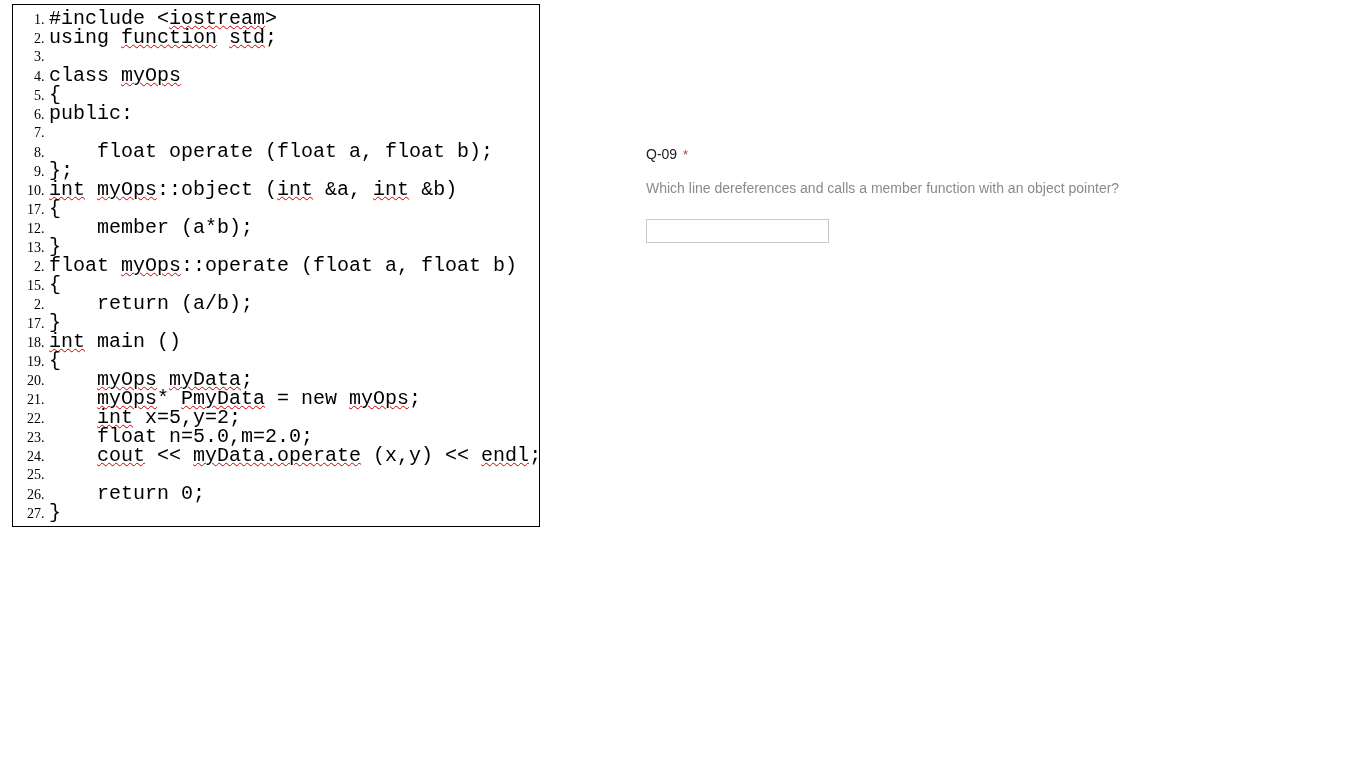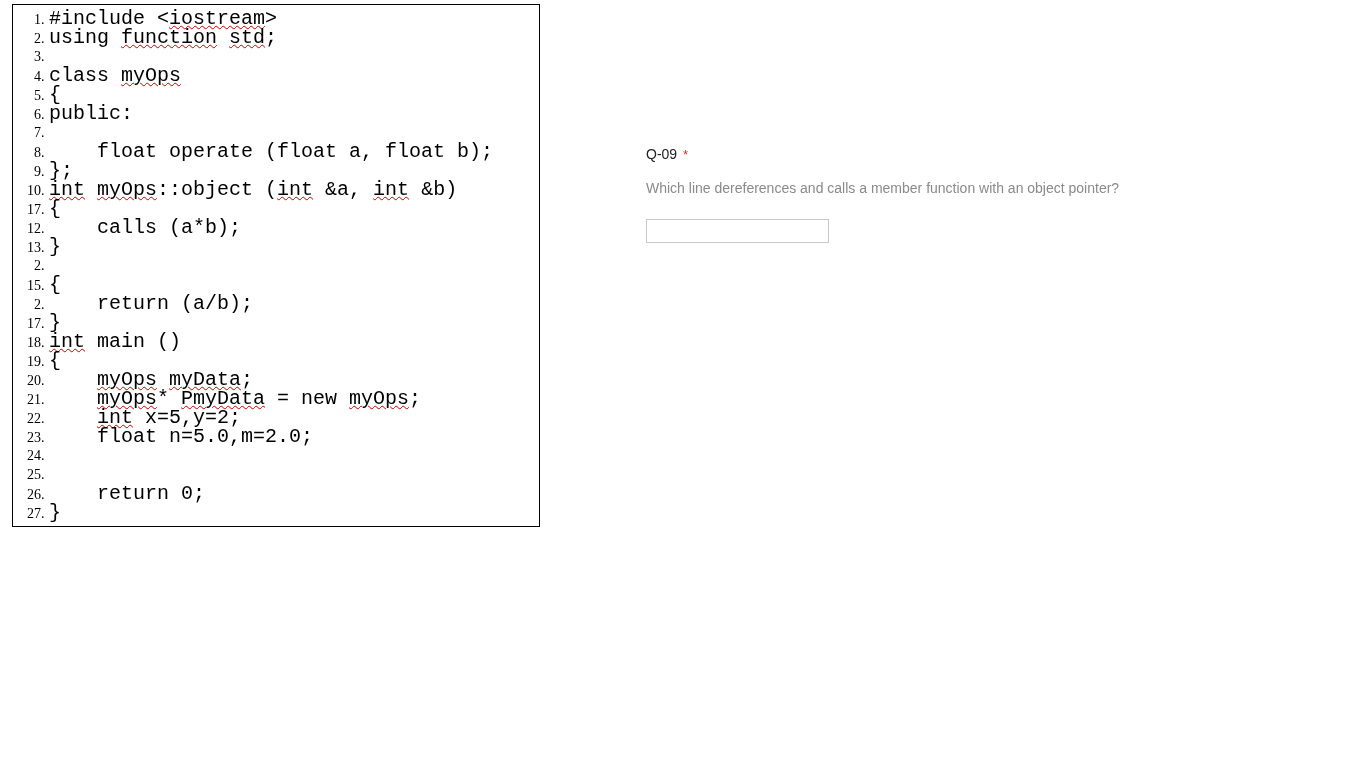--- a/index.html
+++ b/index.html
@@ -105,33 +105,33 @@
       <div class="code-line"><span class="ln">2</span><span class="dot">.</span><span class="code"><span>using </span><span class="sq">function</span><span> </span><span class="sq">std</span><span>;</span></span></div>
       <div class="code-line"><span class="ln">3</span><span class="dot">.</span><span class="code"><span></span></span></div>
       <div class="code-line"><span class="ln">4</span><span class="dot">.</span><span class="code"><span>class </span><span class="sq">myOps</span></span></div>
       <div class="code-line"><span class="ln">5</span><span class="dot">.</span><span class="code"><span>{</span></span></div>
       <div class="code-line"><span class="ln">6</span><span class="dot">.</span><span class="code"><span>public:</span></span></div>
       <div class="code-line"><span class="ln">7</span><span class="dot">.</span></div>
       <div class="code-line"><span class="ln">8</span><span class="dot">.</span><span class="code"><span>    float operate (float a, float b);</span></span></div>
       <div class="code-line"><span class="ln">9</span><span class="dot">.</span><span class="code"><span>};</span></span></div>
       <div class="code-line"><span class="ln">10</span><span class="dot">.</span><span class="code"><span class="sq">int</span><span> </span><span class="sq">myOps</span><span>::object (</span><span class="sq">int</span><span> &amp;a, </span><span class="sq">int</span><span> &amp;b)</span></span></div>
       <div class="code-line"><span class="ln">17</span><span class="dot">.</span><span class="code"><span>{</span></span></div>
-      <div class="code-line"><span class="ln">12</span><span class="dot">.</span><span class="code"><span>    calls (a*b);</span></span></div>
+      <div class="code-line"><span class="ln">12</span><span class="dot">.</span><span class="code"><span>    member (a*b);</span></span></div>
       <div class="code-line"><span class="ln">13</span><span class="dot">.</span><span class="code"><span>}</span></span></div>
-      <div class="code-line"><span class="ln">2</span><span class="dot">.</span></div>
+      <div class="code-line"><span class="ln">2</span><span class="dot">.</span><span class="code"><span>float </span><span class="sq">myOps</span><span>::operate (float a, float b)</span></span></div>
       <div class="code-line"><span class="ln">15</span><span class="dot">.</span><span class="code"><span>{</span></span></div>
       <div class="code-line"><span class="ln">2</span><span class="dot">.</span><span class="code"><span>    return (a/b);</span></span></div>
       <div class="code-line"><span class="ln">17</span><span class="dot">.</span><span class="code"><span>}</span></span></div>
       <div class="code-line"><span class="ln">18</span><span class="dot">.</span><span class="code"><span class="sq">int</span><span> main ()</span></span></div>
       <div class="code-line"><span class="ln">19</span><span class="dot">.</span><span class="code"><span>{</span></span></div>
       <div class="code-line"><span class="ln">20</span><span class="dot">.</span><span class="code"><span>    </span><span class="sq">myOps</span><span> </span><span class="sq">myData</span><span>;</span></span></div>
       <div class="code-line"><span class="ln">21</span><span class="dot">.</span><span class="code"><span>    </span><span class="sq">myOps</span><span>* </span><span class="sq">PmyData</span><span> = new </span><span class="sq">myOps</span><span>;</span></span></div>
       <div class="code-line"><span class="ln">22</span><span class="dot">.</span><span class="code"><span>    </span><span class="sq">int</span><span> x=5,y=2;</span></span></div>
       <div class="code-line"><span class="ln">23</span><span class="dot">.</span><span class="code"><span>    float n=5.0,m=2.0;</span></span></div>
-      <div class="code-line"><span class="ln">24</span><span class="dot">.</span></div>
+      <div class="code-line"><span class="ln">24</span><span class="dot">.</span><span class="code"><span>    </span><span class="sq">cout</span><span> &lt;&lt; </span><span class="sq">myData.operate</span><span> (x,y) &lt;&lt; </span><span class="sq">endl</span><span>;</span></span></div>
       <div class="code-line"><span class="ln">25</span><span class="dot">.</span></div>
       <div class="code-line"><span class="ln">26</span><span class="dot">.</span><span class="code"><span>    return 0;</span></span></div>
       <div class="code-line"><span class="ln">27</span><span class="dot">.</span><span class="code"><span>}</span></span></div>
     </div>
 
   <div class="question">
     <div class="q-title">
       <span>Q-09</span>
       <span class="req">*</span>
     </div>

